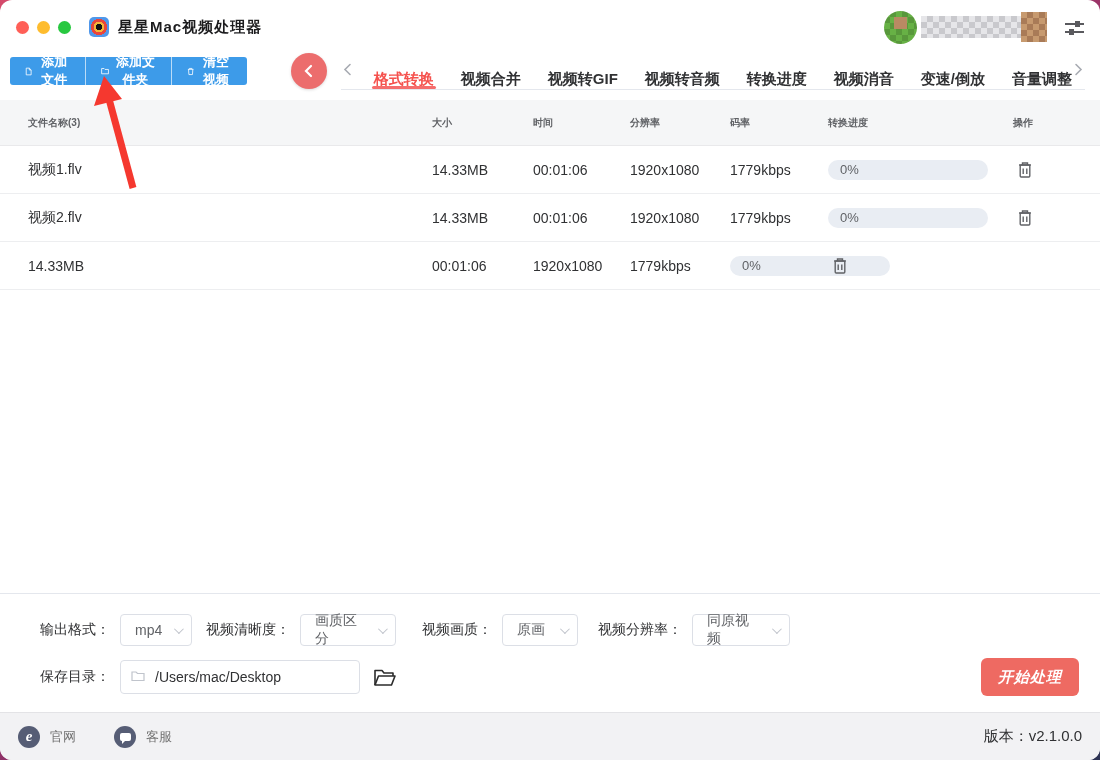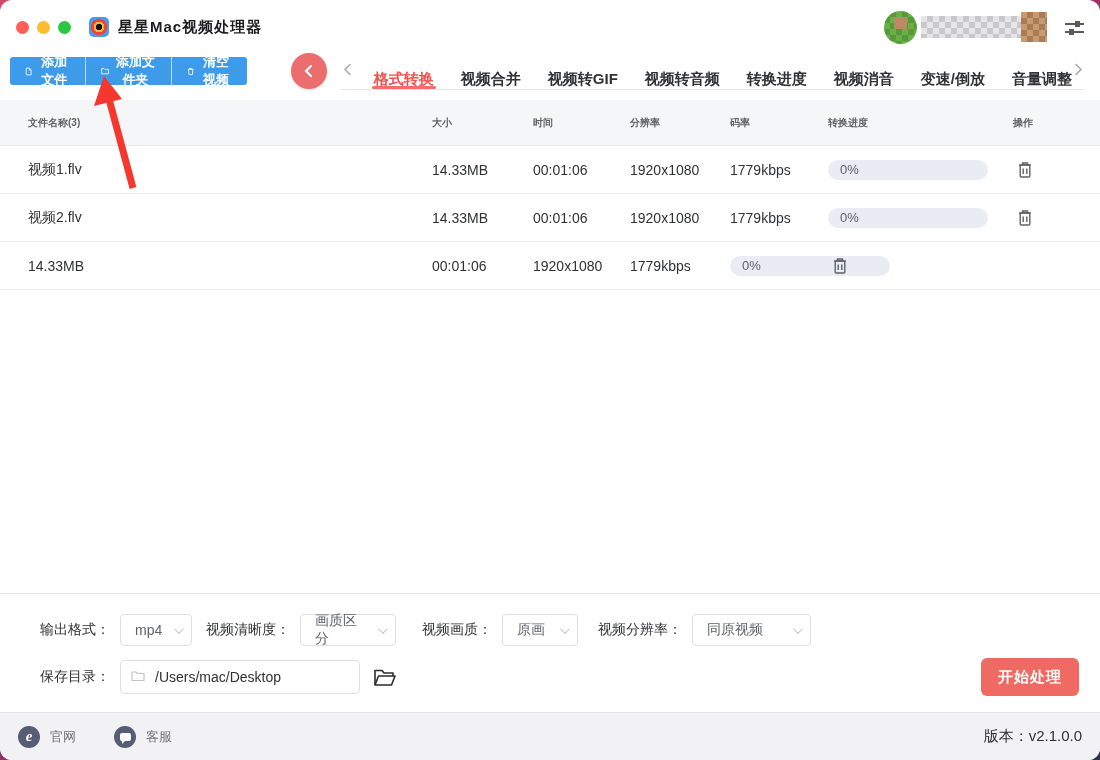--- a/index.html
+++ b/index.html
@@ -66,29 +66,29 @@
 
   
   .settings { flex:0 0 auto; border-top:1px solid #E4E7ED; background:#fff; padding:20px 20px 16px 40px; }
   .set-row { display:flex; align-items:center; }
   .set-row.second { margin-top:12px; }
   .set-label { font-size:14px; color:#303133; font-weight:500; white-space:nowrap; }
   .select { position:relative; height:32px; border:1px solid #DCDFE6; border-radius:4px; background:#fff;
     display:flex; align-items:center; padding:0 28px 0 14px; font-size:14px; color:#606266; cursor:pointer; margin-left:10px; }
   .select .caret { position:absolute; right:10px; top:12px; width:7px; height:7px;
     border-right:1.5px solid #C0C4CC; border-bottom:1.5px solid #C0C4CC; transform:rotate(45deg) translateY(-2px); }
-  .sel-format { width:72px; } .sel-clarity { width:96px; margin-right:26px; } .sel-quality { width:76px; margin-right:20px; } .sel-res { width:119px; }
+  .sel-format { width:72px; } .sel-clarity { width:96px; margin-right:26px; } .sel-quality { width:76px; margin-right:20px; } .sel-res { width:98px; }
   .gap1 { margin-right:14px; } 
   .dir-input-wrap { position:relative; margin-left:10px; }
   .dir-input { width:240px; height:34px; border:1px solid #DCDFE6; border-radius:4px; padding:0 10px 0 34px;
     font-size:14px; color:#303133; font-family:inherit; }
   .dir-input-wrap .in-folder { position:absolute; left:11px; top:10px; }
   .open-folder { margin-left:13px; display:flex; cursor:pointer; background:none; border:none; padding:0; }
   .start-btn { margin-left:auto; margin-right:1px; width:98px; height:38px; background:#EE6A62; border:none; border-radius:6px;
-    color:#fff; font-size:15px; font-weight:bold; cursor:pointer; font-family:inherit; letter-spacing:1px; }
+    color:#fff; font-size:15px; font-weight:bold; cursor:pointer; font-family:inherit; letter-spacing:1px;font-style:italic; }
 
   
   .footer { height:48px; flex:0 0 auto; background:#F2F2F4; border-top:1px solid #E3E3E6; display:flex; align-items:center; padding:0 18px; }
   .foot-item { display:flex; align-items:center; cursor:pointer; }
   .foot-item + .foot-item { margin-left:38px; }
   .foot-circle { width:22px; height:22px; border-radius:50%; background:#565D75; color:#fff; display:flex; align-items:center; justify-content:center; }
   .e-glyph { font-family:"Liberation Serif","DejaVu Serif",serif; font-style:italic; font-weight:bold; font-size:15px; line-height:1; margin-top:-1px; }
   .bubble { width:11px; height:8px; background:#fff; border-radius:2px; position:relative; }
   .bubble::after { content:''; position:absolute; left:2px; bottom:-3px; border:3px solid transparent; border-top-color:#fff; border-left-color:#fff; }
   .foot-label { font-size:13px; color:#737373; margin-left:10px; }

